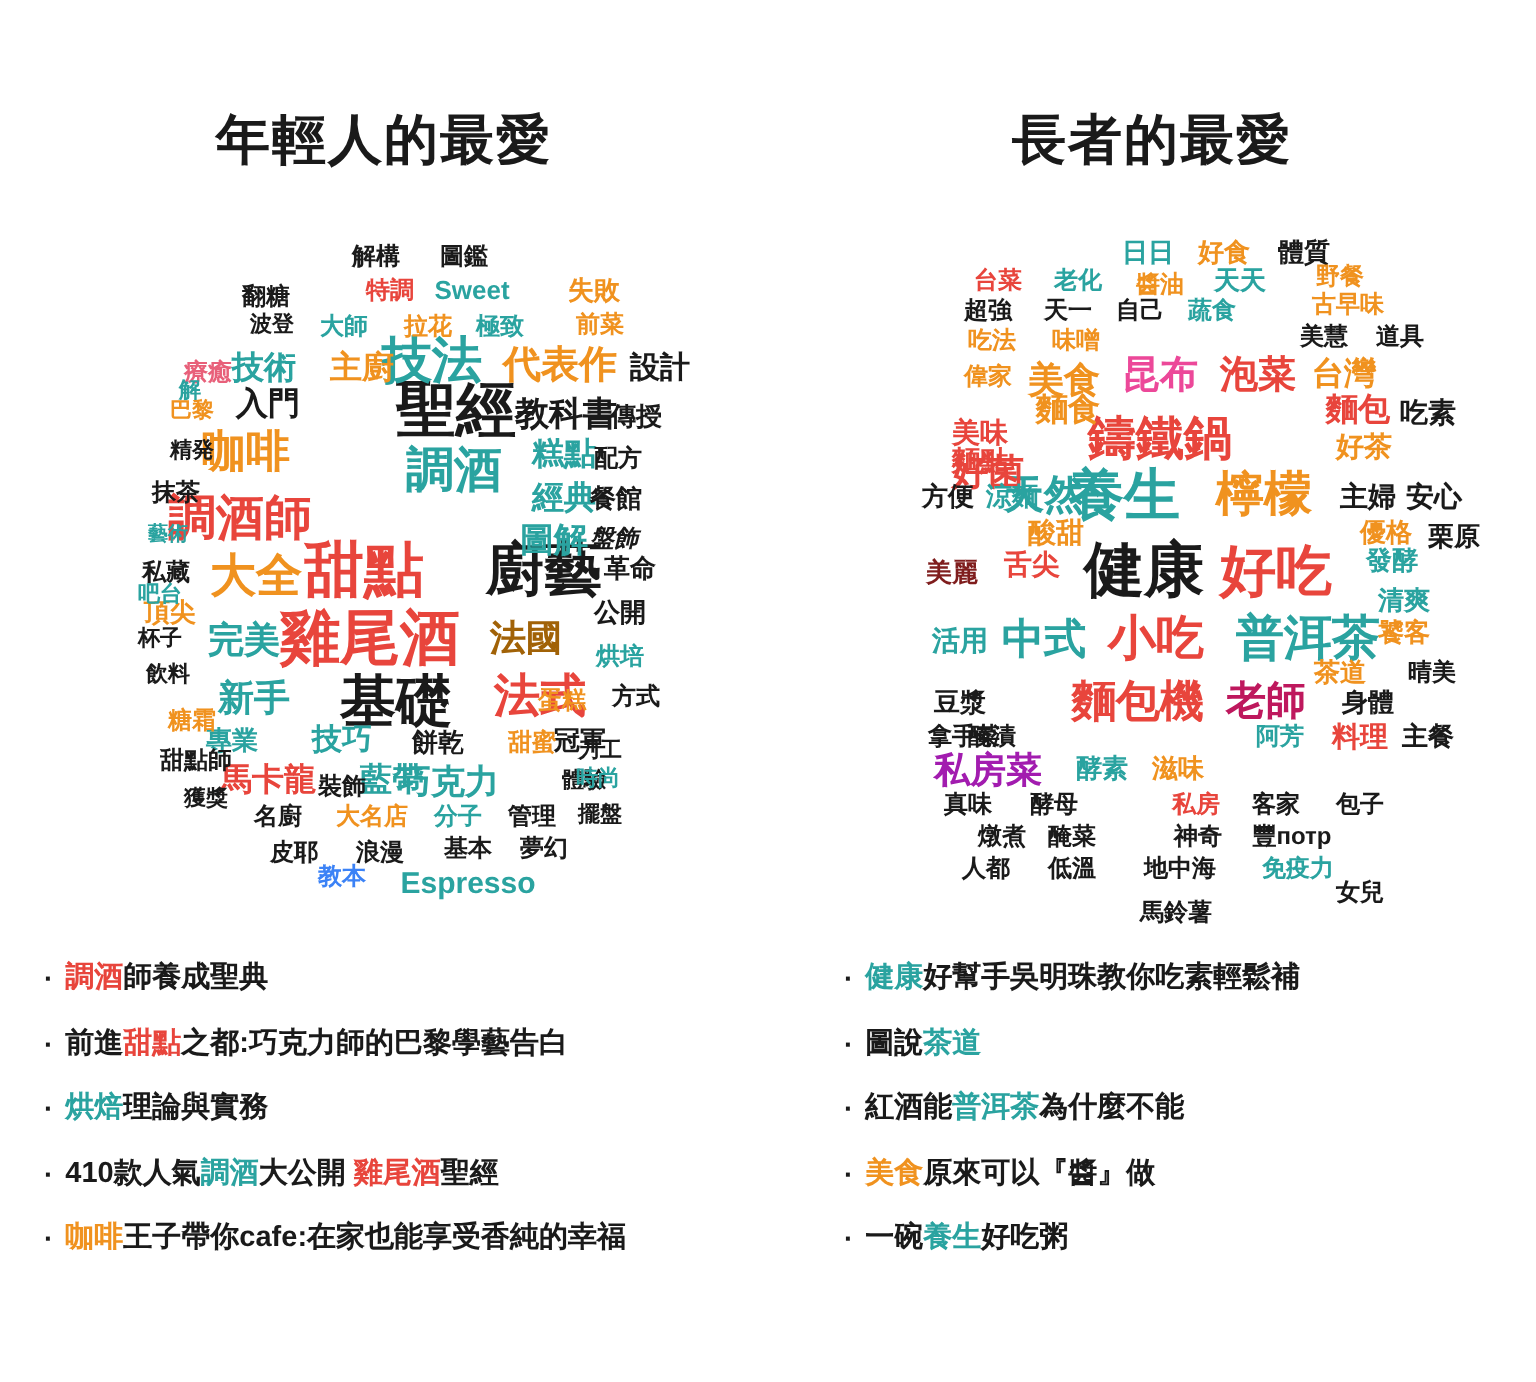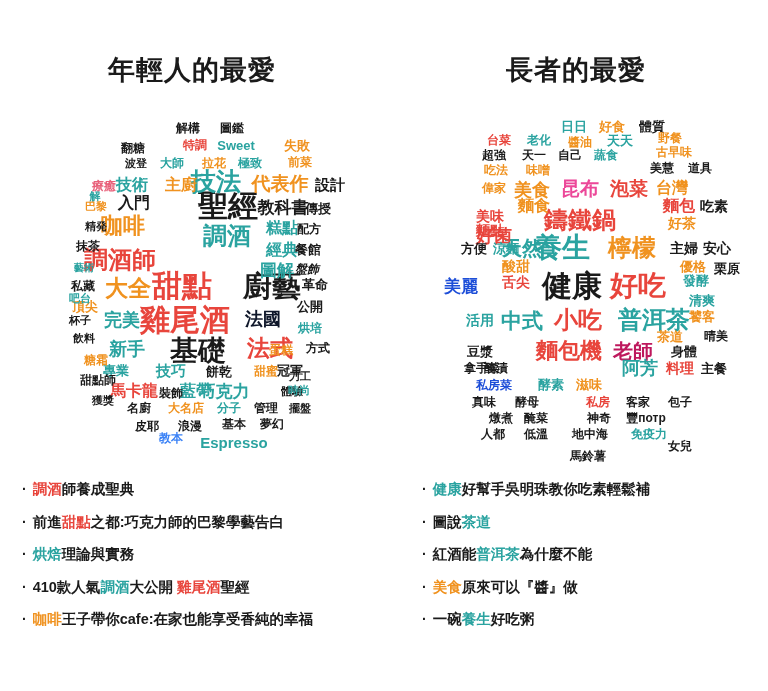--- a/index.html
+++ b/index.html
@@ -77,21 +77,21 @@
       <span class="w" style="left: 185px; top: 212px; font-size: 30px; color: rgb(232, 69, 60);">雞尾酒</span>
       <span class="w" style="left: 198px; top: 243px; font-size: 28px; color: rgb(26, 26, 26);">基礎</span>
       <span class="w" style="left: 227px; top: 128px; font-size: 24px; color: rgb(42, 163, 160);">調酒</span>
       <span class="w" style="left: 120px; top: 152px; font-size: 24px; color: rgb(232, 69, 60);">調酒師</span>
       <span class="w" style="left: 216px; top: 73px; font-size: 25px; color: rgb(42, 163, 160);">技法</span>
       <span class="w" style="left: 280px; top: 75px; font-size: 19px; color: rgb(240, 146, 31);">代表作</span>
       <span class="w" style="left: 123px; top: 118px; font-size: 22px; color: rgb(240, 146, 31);">咖啡</span>
       <span class="w" style="left: 128px; top: 180px; font-size: 23px; color: rgb(240, 146, 31);">大全</span>
       <span class="w" style="left: 270px; top: 240px; font-size: 23px; color: rgb(232, 69, 60);">法式</span>
       <span class="w" style="left: 122px; top: 212px; font-size: 18px; color: rgb(42, 163, 160);">完美</span>
-      <span class="w" style="left: 263px; top: 211px; font-size: 18px; color: #0f172a;">法國</span>
+      <span class="w" style="left: 263px; top: 211px; font-size: 18px; color: #a16207;">法國</span>
       <span class="w" style="left: 127px; top: 241px; font-size: 18px; color: rgb(42, 163, 160);">新手</span>
       <span class="w" style="left: 283px; top: 99px; font-size: 17px; color: rgb(26, 26, 26);">教科書</span>
       <span class="w" style="left: 282px; top: 120px; font-size: 16px; color: rgb(42, 163, 160);">糕點</span>
       <span class="w" style="left: 282px; top: 142px; font-size: 16px; color: rgb(42, 163, 160);">經典</span>
       <span class="w" style="left: 277px; top: 162px; font-size: 17px; color: rgb(42, 163, 160);">圖解</span>
       <span class="w" style="left: 134px; top: 95px; font-size: 16px; color: rgb(26, 26, 26);">入門</span>
       <span class="w" style="left: 181px; top: 77px; font-size: 16px; color: rgb(240, 146, 31);">主廚</span>
       <span class="w" style="left: 132px; top: 77px; font-size: 16px; color: rgb(42, 163, 160);">技術</span>
       <span class="w" style="left: 330px; top: 76px; font-size: 15px; color: rgb(26, 26, 26);">設計</span>
       <span class="w" style="left: 224px; top: 283px; font-size: 17px; color: rgb(42, 163, 160);">巧克力</span>
@@ -203,36 +203,36 @@
       <span class="w" style="left: 333px; top: 140px; font-size: 14px; color: rgb(26, 26, 26);">安心</span>
       <span class="w" style="left: 309px; top: 158px; font-size: 13px; color: rgb(240, 146, 31);">優格</span>
       <span class="w" style="left: 312px; top: 172px; font-size: 13px; color: rgb(42, 163, 160);">發酵</span>
       <span class="w" style="left: 343px; top: 160px; font-size: 13px; color: rgb(26, 26, 26);">栗原</span>
       <span class="w" style="left: 318px; top: 192px; font-size: 13px; color: rgb(42, 163, 160);">清爽</span>
       <span class="w" style="left: 318px; top: 208px; font-size: 13px; color: rgb(240, 146, 31);">饕客</span>
       <span class="w" style="left: 106px; top: 122px; font-size: 14px; color: rgb(232, 69, 60);">麵點</span>
       <span class="w" style="left: 106px; top: 108px; font-size: 14px; color: rgb(232, 69, 60);">美味</span>
       <span class="w" style="left: 90px; top: 140px; font-size: 13px; color: rgb(26, 26, 26);">方便</span>
       <span class="w" style="left: 122px; top: 140px; font-size: 13px; color: rgb(42, 163, 160);">涼麵</span>
-      <span class="w" style="left: 132px; top: 158px; font-size: 14px; color: rgb(240, 146, 31);">酸甜</span>
+      <span class="w" style="left: 144px; top: 158px; font-size: 14px; color: rgb(240, 146, 31);">酸甜</span>
       <span class="w" style="left: 132px; top: 174px; font-size: 14px; color: rgb(232, 69, 60);">舌尖</span>
-      <span class="w" style="left: 77px; top: 178px; font-size: 17px; color: #1d4ed8;">美麗</span>
+      <span class="w" style="left: 92px; top: 178px; font-size: 13px; color: #7f1d1d;">美麗</span>
       <span class="w" style="left: 96px; top: 212px; font-size: 14px; color: rgb(42, 163, 160);">活用</span>
       <span class="w" style="left: 96px; top: 243px; font-size: 13px; color: rgb(26, 26, 26);">豆漿</span>
       <span class="w" style="left: 286px; top: 228px; font-size: 13px; color: rgb(240, 146, 31);">茶道</span>
       <span class="w" style="left: 300px; top: 243px; font-size: 13px; color: rgb(26, 26, 26);">身體</span>
       <span class="w" style="left: 332px; top: 228px; font-size: 12px; color: rgb(26, 26, 26);">晴美</span>
       <span class="w" style="left: 330px; top: 260px; font-size: 13px; color: rgb(26, 26, 26);">主餐</span>
       <span class="w" style="left: 296px; top: 260px; font-size: 14px; color: rgb(232, 69, 60);">料理</span>
-      <span class="w" style="left: 256px; top: 260px; font-size: 18px; color: rgb(42, 163, 160);">阿芳</span>
+      <span class="w" style="left: 256px; top: 260px; font-size: 12px; color: rgb(42, 163, 160);">阿芳</span>
       <span class="w" style="left: 167px; top: 276px; font-size: 13px; color: rgb(42, 163, 160);">酵素</span>
       <span class="w" style="left: 205px; top: 276px; font-size: 13px; color: rgb(240, 146, 31);">滋味</span>
       <span class="w" style="left: 112px; top: 260px; font-size: 12px; color: rgb(26, 26, 26);">醃漬</span>
       <span class="w" style="left: 98px; top: 260px; font-size: 12px; color: rgb(26, 26, 26);">拿手菜</span>
-      <span class="w" style="left: 110px; top: 277px; font-size: 12px; color: #1d4ed8;">私房菜</span>
+      <span class="w" style="left: 110px; top: 277px; font-size: 18px; color: #a21caf;">私房菜</span>
       <span class="w" style="left: 143px; top: 294px; font-size: 12px; color: rgb(26, 26, 26);">酵母</span>
       <span class="w" style="left: 214px; top: 294px; font-size: 12px; color: rgb(232, 69, 60);">私房</span>
       <span class="w" style="left: 254px; top: 294px; font-size: 12px; color: rgb(26, 26, 26);">客家</span>
       <span class="w" style="left: 296px; top: 294px; font-size: 12px; color: rgb(26, 26, 26);">包子</span>
       <span class="w" style="left: 100px; top: 294px; font-size: 12px; color: rgb(26, 26, 26);">真味</span>
       <span class="w" style="left: 117px; top: 310px; font-size: 12px; color: rgb(26, 26, 26);">燉煮</span>
       <span class="w" style="left: 152px; top: 310px; font-size: 12px; color: rgb(26, 26, 26);">醃菜</span>
       <span class="w" style="left: 215px; top: 310px; font-size: 12px; color: rgb(26, 26, 26);">神奇</span>
       <span class="w" style="left: 262px; top: 310px; font-size: 12px; color: rgb(26, 26, 26);">豐потр</span>
       <span class="w" style="left: 109px; top: 326px; font-size: 12px; color: rgb(26, 26, 26);">人都</span>

